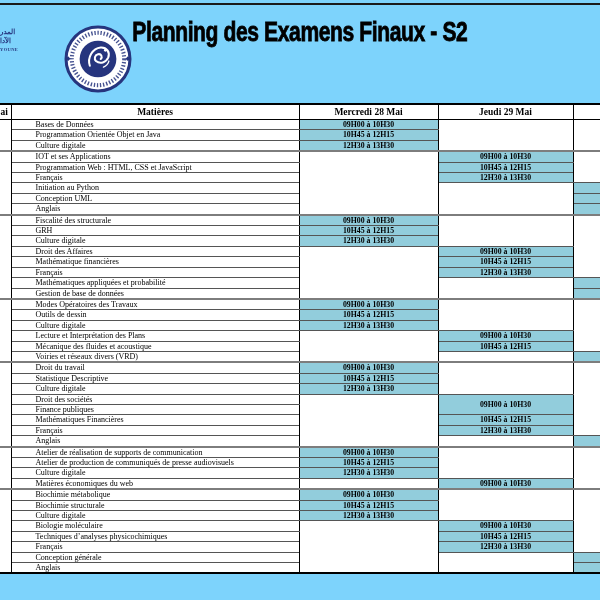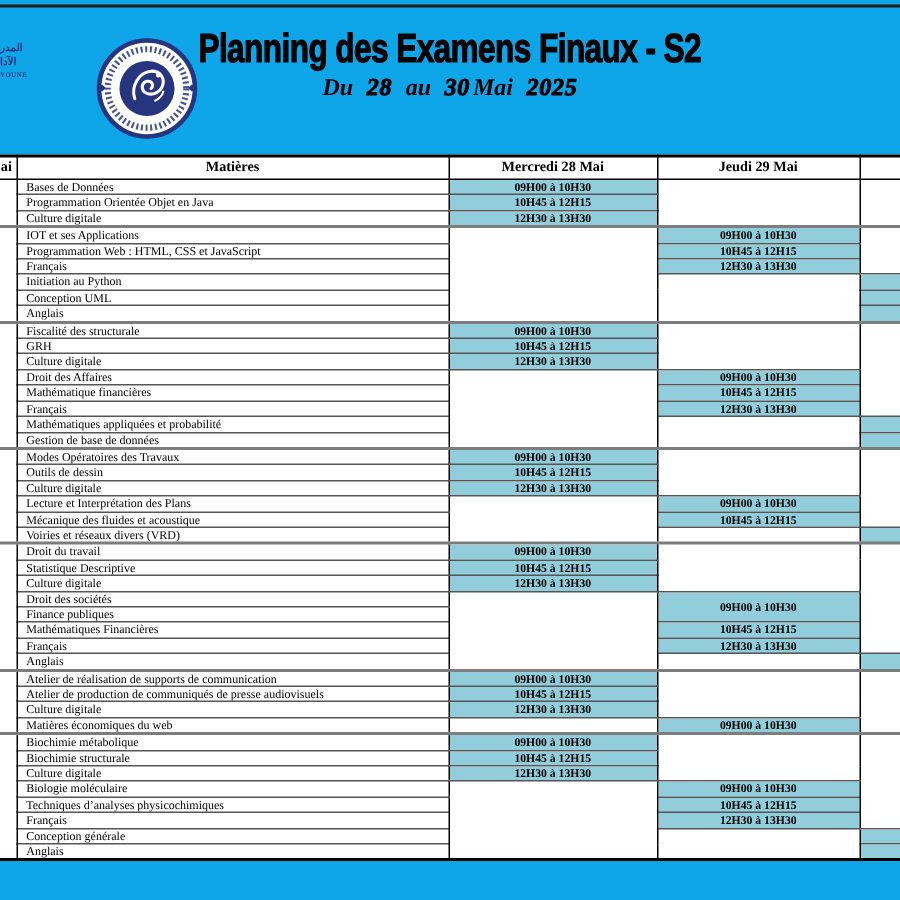--- a/index.html
+++ b/index.html
@@ -1,16 +1,16 @@
 <!DOCTYPE html>
 <html><head>
 <meta charset="utf-8">
 <style>
   html,body{margin:0;padding:0;background:#fff;}
-  #page{position:relative;width:600px;height:600px;overflow:hidden;background:#0ea5e9;
+  #page{position:relative;width:600px;height:600px;overflow:hidden;background:#7dd3fc;
         font-family:"Liberation Serif",serif;color:#000;}
   
   .top-rule{position:absolute;top:3px;left:0;width:600px;height:2px;background:#1a1a1a;}
   
   .org-left{position:absolute;top:28px;left:0;width:20px;color:#26357E;line-height:1.35;
             font-size:7px;font-weight:bold;white-space:nowrap;}
   .org-left .l3{font-size:4.5px;letter-spacing:.4px;}
   
   .logo{position:absolute;top:25px;left:64px;width:68px;height:68px;}
   
@@ -31,21 +31,21 @@
         width:608px;background:#fff;border:2px solid #000;}
   th,td{padding:0;margin:0;overflow:hidden;white-space:nowrap;}
   thead th{font-size:9.5px;font-weight:bold;line-height:14px;height:14px;text-align:center;
            border:1.2px solid #000;border-bottom:1.4px solid #000;}
   thead .stub-h{padding-right:2px;}
   tbody{border-top:2px solid #7D7D7D;}
   tbody.first{border-top:1px solid #000;}
   td{height:9.4px;line-height:9.4px;font-size:8px;
      border-top:.8px solid #555;border-bottom:.8px solid #555;
      border-left:1.1px solid #000;border-right:1.1px solid #000;}
-  td.matiere{text-align:left;padding-left:6px;}
+  td.matiere{text-align:left;padding-left:24px;}
   td.time{background:#92CDDC;font-weight:bold;font-size:7.8px;text-align:center;}
   td.blank{background:#fff;}
   td.stub{background:#fff;}
 </style>
 </head>
 <body>
 
 <div id="page">
 
   <div class="top-rule"></div>
@@ -65,23 +65,20 @@
       <circle cx="50" cy="50" r="27" fill="#26357E"></circle>
       <path d="M38 60 C34 48 42 34 54 33 C63 32.5 68 40 65 48 C62 55 53 58 47 53
                M47 53 C44 50 45 44 50 43 C55 42 57 47 54 50" fill="none" stroke="#fff" stroke-width="3" stroke-linecap="round"></path>
       <path d="M58 62 C62 60 65 57 66 53" fill="none" stroke="#fff" stroke-width="2" stroke-linecap="round"></path>
       <circle cx="61" cy="37" r="2.2" fill="#fff"></circle>
     </svg>
   </div>
 
   <div class="titles">
     <div class="t1">Planning des Examens Finaux - S2</div>
-    <div class="t3">
-      <span>Du</span><span class="gap"></span><span class="num">28</span><span class="gap"></span><span>au</span><span class="gap"></span><span class="num">30</span><span class="sgap"></span><span>Mai</span><span class="gap"></span><span class="num">2025</span>
-    </div>
   </div>
 
   <table>
     <colgroup>
       <col style="width:12px">
         <col style="width:288px">
         <col style="width:139px">
       <col style="width:135px">
         <col style="width:34px">
     </colgroup>

